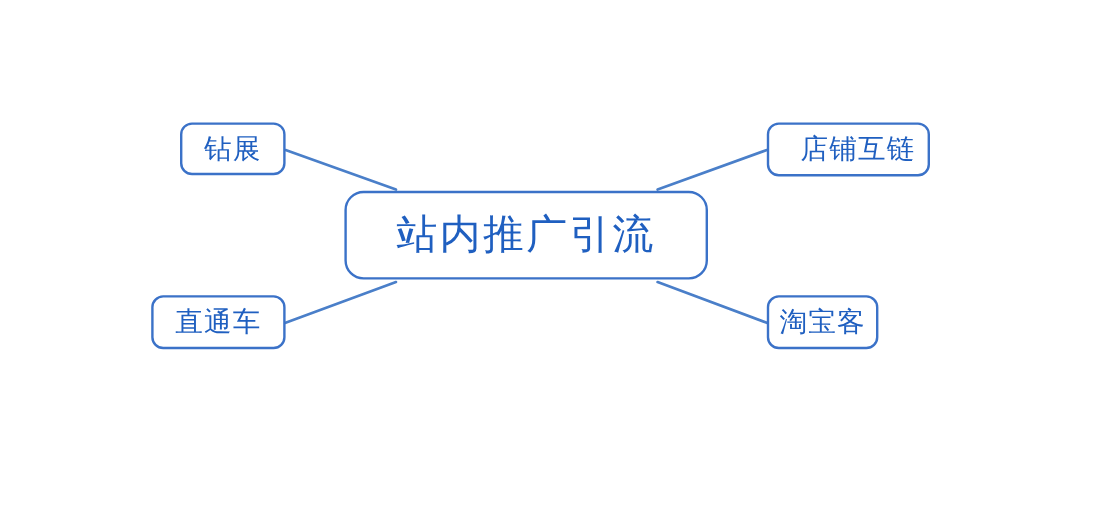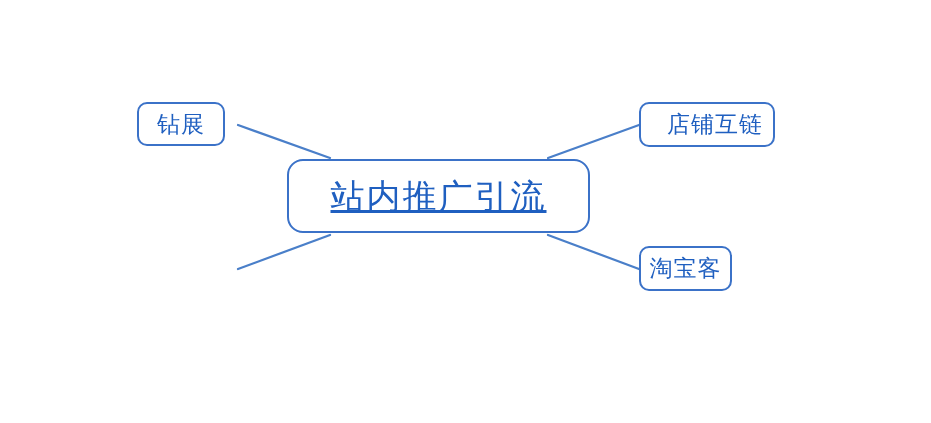--- a/index.html
+++ b/index.html
@@ -45,24 +45,23 @@
     line-height: 1;
   }
   #node-center {
     left: 287px;
     top: 159px;
     width: 303px;
     height: 74px;
     border-radius: 16px;
     font-size: 34px;
     letter-spacing: 2px;
-    text-decoration: underline;
   }
   #node-zuanzhan {
-    left: 137px;
+    left: 150px;
     top: 102px;
     width: 88px;
     height: 44px;
     font-size: 23px;
     align-items: center;
   }
   #node-dianpuhulian {
     left: 639px;
     top: 102px;
     width: 136px;
@@ -102,18 +101,21 @@
   </div>
 
   <div class="node" id="node-zuanzhan">
     <span class="node-label">钻展</span>
   </div>
 
   <div class="node" id="node-dianpuhulian">
     <span class="node-label">店铺互链</span>
   </div>
 
+  <div class="node" id="node-zhitongche">
+    <span class="node-label">直通车</span>
+  </div>
 
   <div class="node" id="node-taobaoke">
     <span class="node-label">淘宝客</span>
   </div>
 
 </div>
 
 </body></html>

